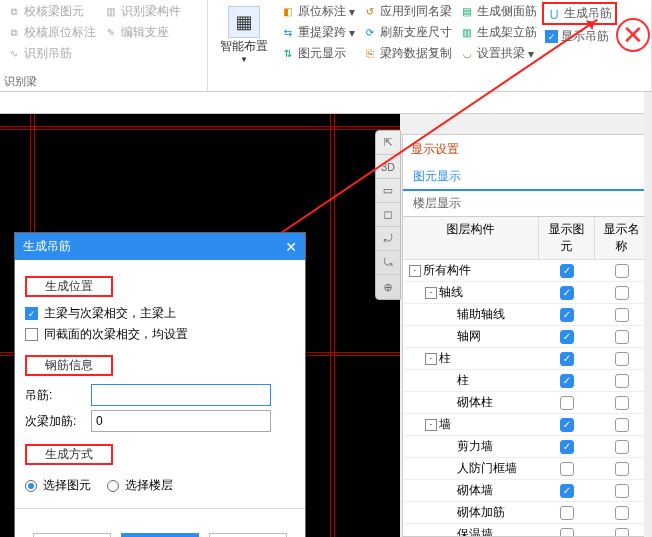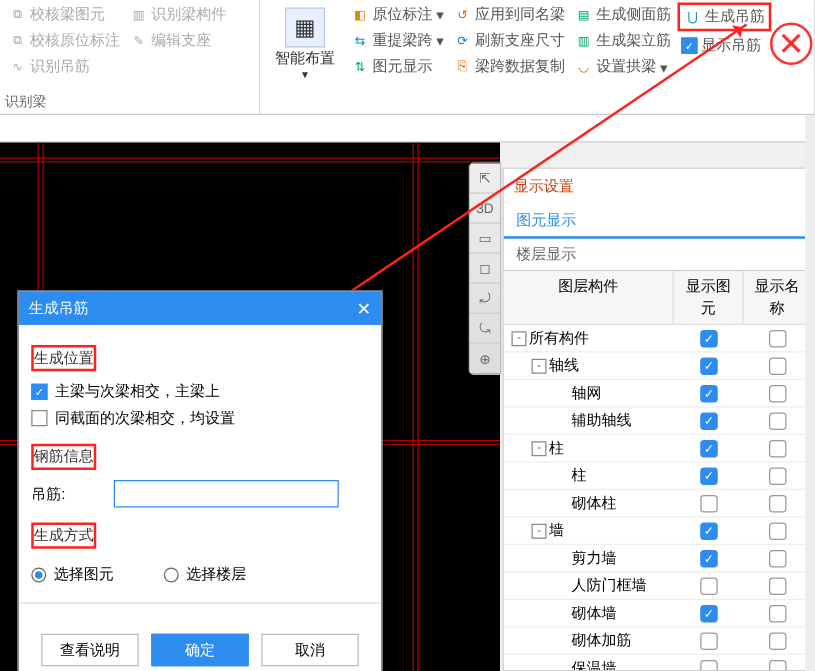--- a/index.html
+++ b/index.html
@@ -58,21 +58,21 @@
 .cb { width: 14px; height: 14px; border: 1px solid #999; border-radius: 3px; display: inline-flex; align-items: center; justify-content: center; background: #fff; cursor: pointer; }
 .cb.checked { background: #2d8cf0; border-color: #2d8cf0; color: #fff; font-size: 10px; }
 .cb.checked::after { content: "✓"; }
 
 
 .dialog { position: absolute; left: 14px; top: 232px; width: 292px; background: #fff; border: 1px solid #666; box-shadow: 4px 4px 12px rgba(0,0,0,.4); z-index: 50; }
 .dlg-title { background: #2d8cf0; color: #fff; padding: 5px 8px; display: flex; justify-content: space-between; align-items: center; }
 .dlg-title .x { cursor: pointer; font-size: 14px; }
 .dlg-body { padding: 8px 10px 10px; }
 .sect-label { display: inline-block; color: #333; margin: 8px 0 4px; }
-.hl-box { border: 2px solid #ff2020; padding: 0 0; }
+.hl-box { border: 2px solid #ff2020; padding: 0 18px; }
 .row { display: flex; align-items: center; gap: 6px; margin: 4px 0; }
 .chk { width: 13px; height: 13px; border: 1px solid #888; display: inline-flex; align-items: center; justify-content: center; background: #fff; cursor: pointer; }
 .chk.checked { background: #2d8cf0; border-color: #2d8cf0; color: #fff; font-size: 9px; }
 .chk.checked::after { content: "✓"; }
 .radio { width: 12px; height: 12px; border: 1px solid #666; border-radius: 50%; display: inline-flex; align-items: center; justify-content: center; cursor: pointer; }
 .radio.sel::after { content: ""; width: 6px; height: 6px; background: #2d8cf0; border-radius: 50%; }
 .txt-in { border: 1px solid #2d8cf0; height: 22px; padding: 0 4px; outline: none; }
 .txt-in.plain { border-color: #aaa; }
 .dlg-btns { display: flex; gap: 10px; justify-content: center; margin-top: 14px; }
 .btn { width: 78px; height: 26px; border: 1px solid #bbb; background: #fff; cursor: pointer; }
@@ -230,34 +230,34 @@
           <span class="cb checked"></span>
         </div>
         <div class="cell3">
           <span class="cb"></span>
         </div>
       </div>
       <div class="trow">
         <div class="cell1">
           <span class="indent" style="width: 32px;"></span>
           <span style="width: 14px; display: inline-block;"></span>
+          <span>辅助轴线</span>
+        </div>
+        <div class="cell2">
+          <span class="cb checked"></span>
+        </div>
+        <div class="cell3">
+          <span class="cb"></span>
+        </div>
+      </div>
+      <div class="trow">
+        <div class="cell1">
+          <span class="indent" style="width: 32px;"></span>
+          <span style="width: 14px; display: inline-block;"></span>
           <span>轴网</span>
-        </div>
-        <div class="cell2">
-          <span class="cb checked"></span>
-        </div>
-        <div class="cell3">
-          <span class="cb"></span>
-        </div>
-      </div>
-      <div class="trow">
-        <div class="cell1">
-          <span class="indent" style="width: 32px;"></span>
-          <span style="width: 14px; display: inline-block;"></span>
-          <span>辅助轴线</span>
         </div>
         <div class="cell2">
           <span class="cb checked"></span>
         </div>
         <div class="cell3">
           <span class="cb"></span>
         </div>
       </div>
       <div class="trow">
         <div class="cell1">
@@ -395,23 +395,27 @@
     <div class="row">
         <span class="chk"></span>
         <span>同截面的次梁相交，均设置</span>
       </div>
 
     <span class="sect-label hl-box">钢筋信息</span>
     <div class="row">
         <span style="width:60px">吊筋:</span>
         <input class="txt-in" style="width: 180px;" value="">
       </div>
+    <div class="row">
+        <span style="width:60px">次梁加筋:</span>
+        <input class="txt-in plain" style="width: 180px;" value="0">
+      </div>
 
     <span class="sect-label hl-box">生成方式</span>
-    <div class="row" style="gap:40px">
+    <div class="row" style="gap:16px">
       <span class="row" style="gap:6px">
           <span class="radio sel"></span>
           <span>选择图元</span>
         </span>
       <span class="row" style="gap:6px">
           <span class="radio"></span>
           <span>选择楼层</span>
         </span>
     </div>
 

